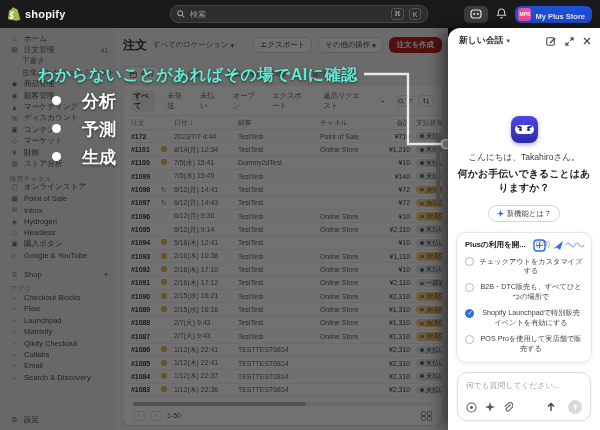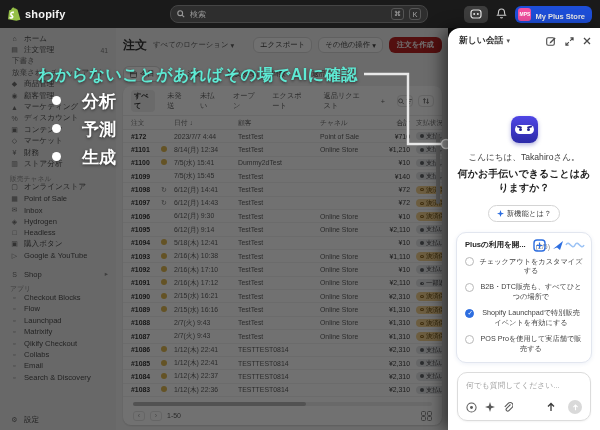--- a/index.html
+++ b/index.html
@@ -16,21 +16,21 @@
   .top-right{margin-left:auto;display:flex;align-items:center;gap:8px;}
   .sidekick-btn{width:24px;height:17px;background:#3d3d3d;border-radius:5px;display:flex;align-items:center;justify-content:center;}
   .store-chip{display:flex;align-items:flex-end;gap:4px;background:#1d4ed8;border-radius:6px;padding:2px 7px 2px 3px;}
   .store-avatar{width:13px;height:13px;border-radius:3px;background:#f24fa0;color:#fff;font-size:5px;font-weight:bold;display:flex;align-items:center;justify-content:center;}
   .store-name{color:#e9e9e9;font-size:7.5px;font-weight:600;}
 
   
   .sidebar{position:absolute;left:0;top:28px;width:116px;bottom:0;background:#ebebeb;padding:5px 0 4px;display:flex;flex-direction:column;overflow:hidden;}
   .nav-item{display:flex;align-items:center;gap:5px;height:11.4px;padding:0 8px 0 10px;color:#4b4b4b;font-size:7.6px;white-space:nowrap;overflow:hidden;}
   .nav-item .nav-icon{width:9px;color:#6e6e6e;font-size:7px;text-align:center;flex:0 0 9px;}
-  .nav-item.sub{padding-left:12px;color:#6a6a6a;}
+  .nav-item.sub{padding-left:22px;color:#6a6a6a;}
   .nav-heading{height:12px;padding:4px 10px 0;color:#8b8b8b;font-size:6.8px;}
   .nav-badge{margin-left:auto;color:#7c7c7c;font-size:6.8px;}
   .nav-chevron{margin-left:auto;color:#8a8a8a;font-size:6.5px;}
   .nav-gap{height:7px;}
   .nav-settings{margin-top:auto;}
 
   
   .main{position:absolute;left:116px;top:28px;width:332px;bottom:0;background:#f2f2f2;display:flex;flex-direction:column;padding:7px 6px 5px 7px;}
   .page-head{display:flex;align-items:center;gap:6px;height:20px;}
   .page-title{font-size:12px;font-weight:bold;color:#2e2e2e;}
@@ -86,21 +86,21 @@
   .ai-head-icons{margin-left:auto;display:flex;align-items:center;gap:9px;color:#4a4a4a;}
   .ai-body{flex:1;display:flex;flex-direction:column;align-items:center;padding:0 9px;min-height:0;}
   .avatar{margin-top:62px;width:27px;height:27px;border-radius:8px;background:linear-gradient(180deg,#4f46e5,#2c2aa8);position:relative;box-shadow:0 2px 4px rgba(40,40,160,.35);}
   .avatar .band{position:absolute;left:4px;top:9px;width:19px;height:9px;background:#fff;border-radius:5px;}
   .avatar .eye{position:absolute;top:12px;width:3px;height:3px;border-radius:50%;background:#23208f;}
   .avatar .brow{position:absolute;top:10px;width:5px;height:1.5px;background:#23208f;border-radius:1px;}
   .greet1{margin-top:9px;font-size:8.6px;color:#3c3c3c;}
   .greet2{margin-top:3px;font-size:10px;font-weight:bold;color:#1f1f1f;text-align:center;width:136px;line-height:1.35;}
   .chip{margin-top:11px;display:flex;align-items:center;gap:3px;border:1px solid #d4d4d4;border-radius:10px;padding:2.5px 8px;font-size:7.4px;color:#3d3d3d;background:#fff;}
   .plus-card{margin-top:10px;width:136px;border:1px solid #e2e6ef;border-radius:10px;padding:7px 8px 8px;box-shadow:0 1px 4px rgba(30,60,150,.08);background:#fff;position:relative;}
-  .plus-card-head{display:flex;align-items:flex-end;gap:10px;}
+  .plus-card-head{display:flex;align-items:flex-start;gap:10px;}
   .plus-title{font-size:7.6px;font-weight:bold;color:#242424;white-space:nowrap;}
   .plus-progress{font-size:7px;color:#8a8a8a;}
   .deco{position:absolute;right:6px;top:4px;}
   .check-item{display:flex;gap:5px;margin-top:6.5px;align-items:flex-start;}
   .check-circle{width:9px;height:9px;border-radius:50%;border:1px solid #b9b9b9;flex:0 0 9px;margin-top:.5px;background:#fff;}
   .check-circle.done{background:#2d6ee0;border-color:#2d6ee0;position:relative;}
   .check-circle.done::after{content:"✓";position:absolute;left:1.5px;top:-1px;color:#fff;font-size:6.5px;font-weight:bold;}
   .check-label{font-size:7.2px;color:#3f3f3f;line-height:1.35;text-align:center;}
   .composer{margin:8px 9px 9px;border:1px solid #dcdcdc;border-radius:10px;padding:7px 8px 6px;box-shadow:0 1px 2px rgba(0,0,0,.05);}
   .composer .ph{font-size:7.8px;color:#a3a3a3;}

